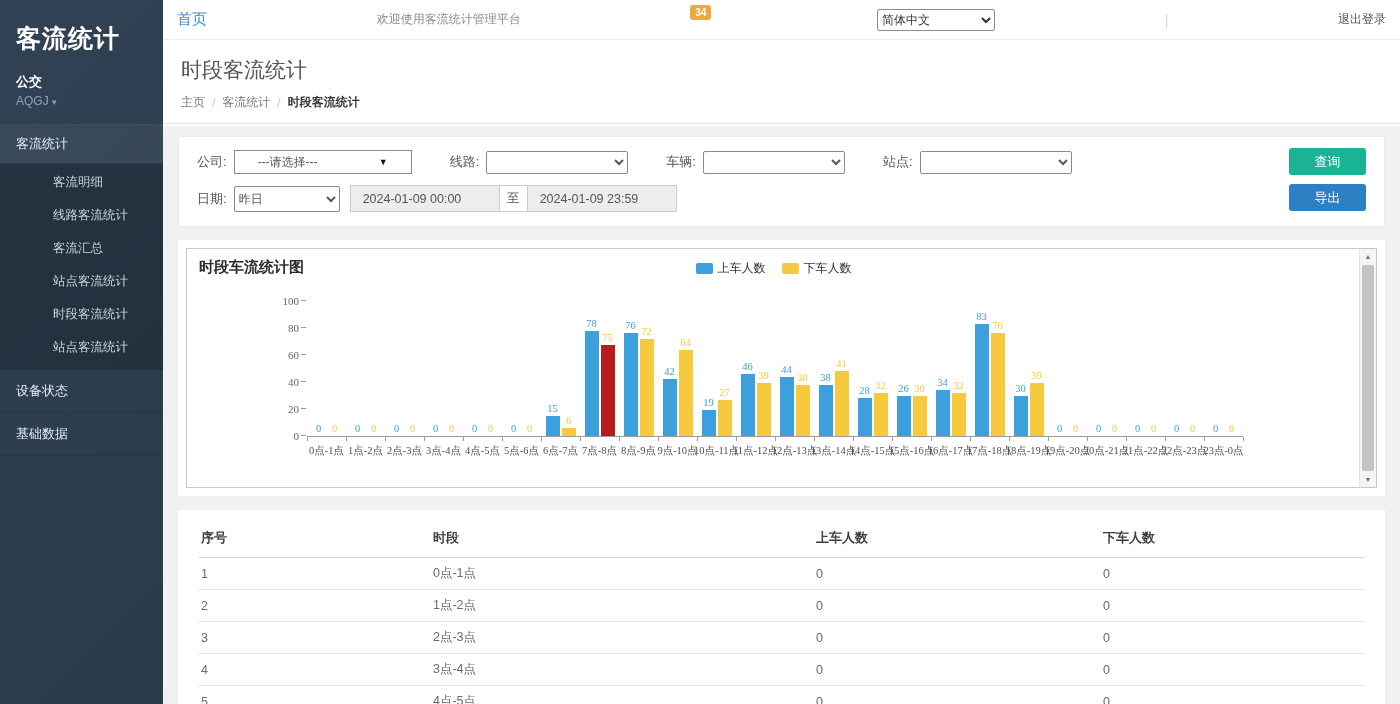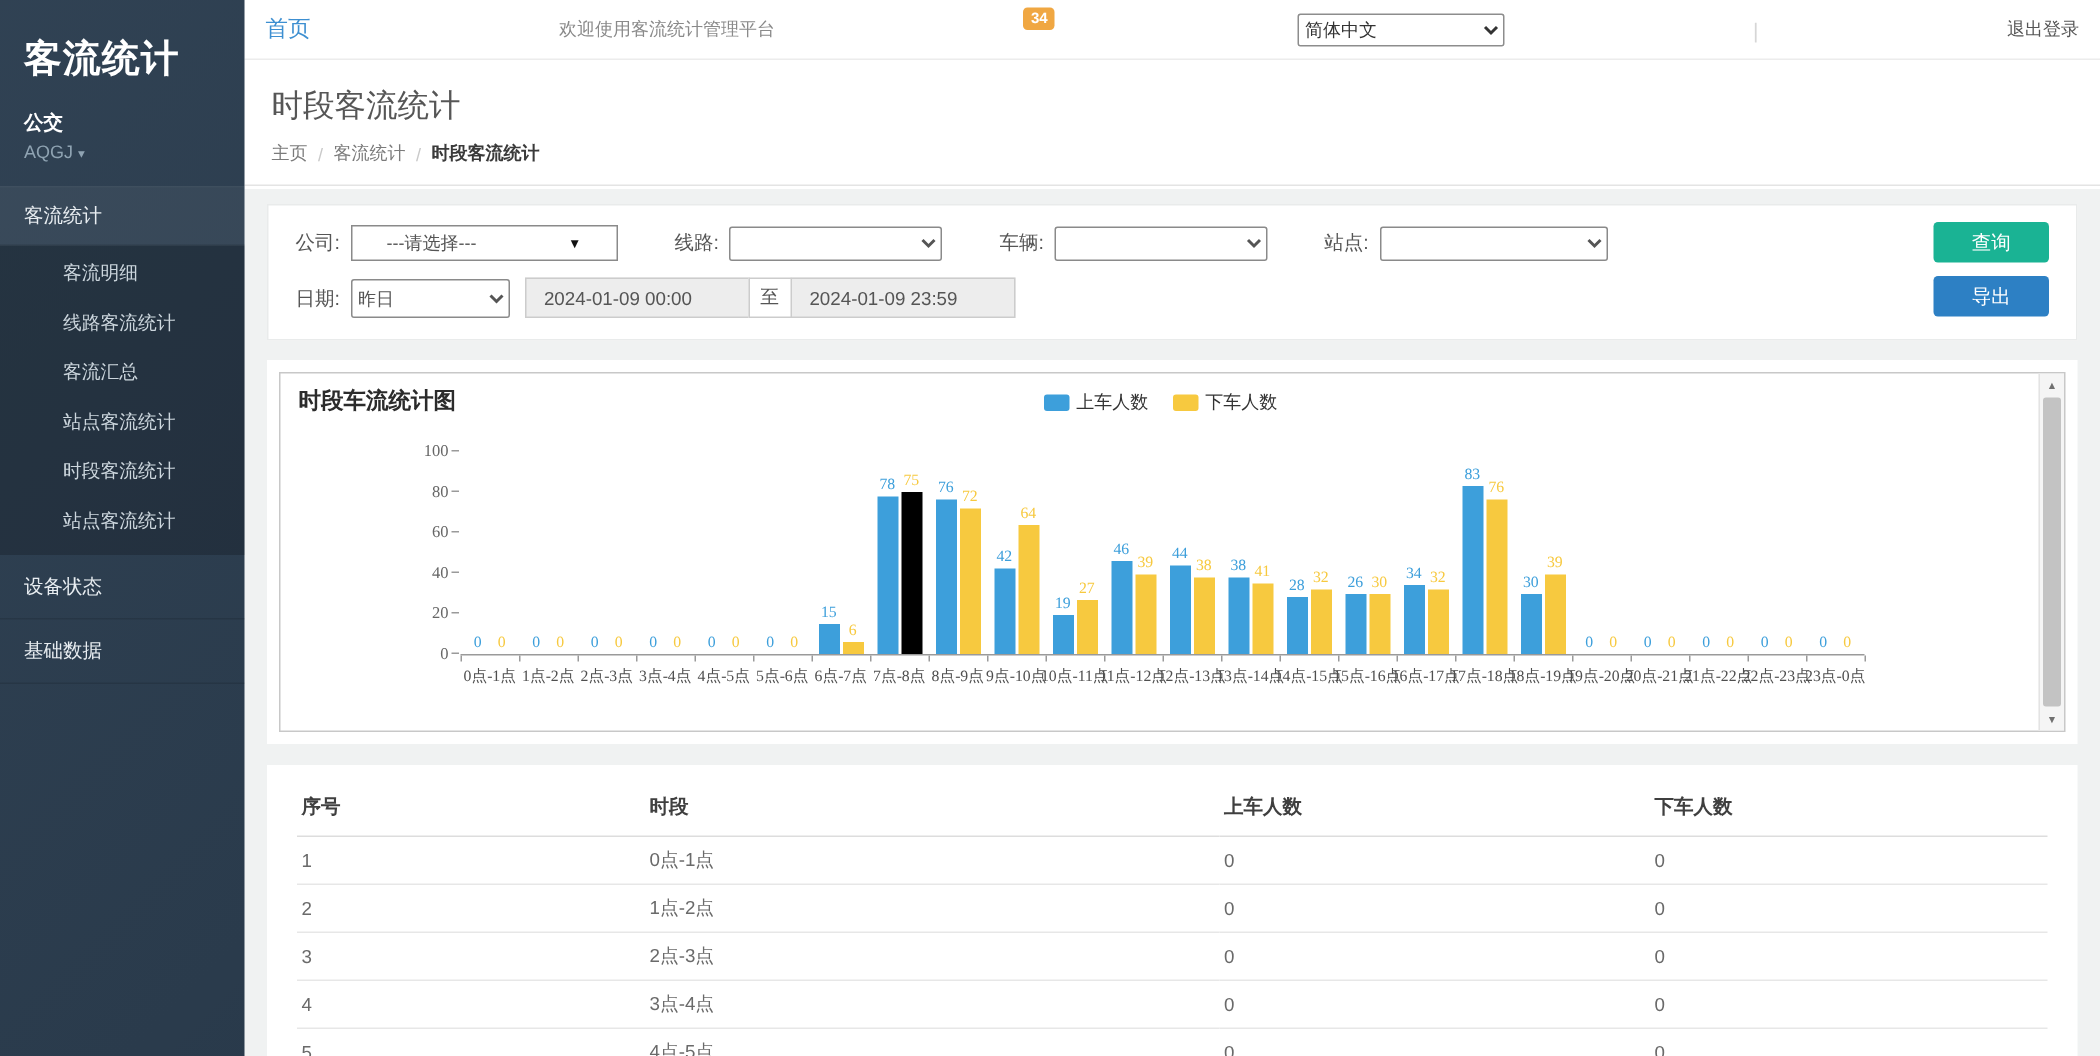--- a/index.html
+++ b/index.html
@@ -12,33 +12,33 @@
     background-image:linear-gradient(135deg, rgba(255,255,255,0.02) 0%, rgba(0,0,0,0.06) 100%); }
   .brand { font-size:25px; font-weight:bold; letter-spacing:1px; padding:22px 16px 16px; color:#fff; }
   .org { font-size:13px; font-weight:bold; padding:2px 16px 0; color:#fff; }
   .user { font-size:12px; padding:3px 16px 16px; color:#8fa3b2; }
   .user .caret { font-size:9px; }
   .menu { border-top:1px solid rgba(255,255,255,0.08); }
   .menu-header { padding:10px 16px; font-size:13px; color:#e8edf1; cursor:pointer;
     border-bottom:1px solid rgba(0,0,0,0.15); }
   .menu-header.open { background:rgba(255,255,255,0.05); }
   .submenu { background:rgba(0,0,0,0.20); padding:2px 0 6px; }
-  .submenu-item { padding:8px 16px 8px 42px; font-size:12.5px; color:#ccd6dd; cursor:pointer; }
+  .submenu-item { padding:8px 16px 8px 53px; font-size:12.5px; color:#ccd6dd; cursor:pointer; }
   .menu-section { padding:12px 16px; font-size:13px; color:#e8edf1; cursor:pointer;
     border-bottom:1px solid rgba(0,0,0,0.12); }
 
   
   .main { position:absolute; left:163px; top:0; right:0; bottom:0; }
   .topbar { height:40px; background:#fff; border-bottom:1px solid #ececec;
     display:flex; align-items:center; justify-content:space-between; gap:12px; padding:0 14px; }
   .home-link { color:#3d8fd1; font-size:15px; cursor:pointer; }
   .welcome { color:#8a8a8a; font-size:12px; }
   .badge { background:#f0a742; color:#fff; font-size:10px; font-weight:bold;
     padding:2px 5px; border-radius:3px; margin-bottom:14px; margin-right:-4px; }
-  .lang-select { width:138px; height:22px; font-size:12px; color:#333;
+  .lang-select { width:118px; height:22px; font-size:12px; color:#333;
     border:1px solid #8d8d8d; background:#fff; border-radius:2px;
     font-family:"Liberation Sans","DejaVu Sans",sans-serif; }
   .topbar-sep { color:#d6d6d6; font-size:14px; }
   .logout { color:#555; font-size:12px; cursor:pointer; }
 
   .heading { background:#fff; padding:16px 18px 12px; border-bottom:1px solid #e4e4e4; }
   .page-title { font-size:21px; font-weight:normal; color:#565656; margin-bottom:10px; }
   .breadcrumb { font-size:12px; color:#7b7b7b; display:flex; gap:7px; align-items:center; }
   .breadcrumb .sep { color:#c9c9c9; }
   .breadcrumb .crumb { cursor:pointer; }
@@ -269,21 +269,21 @@
               </div>
               <div class="bar" style="height: 8.1px; background: rgb(247, 201, 63);">
                 <span class="bar-label" style="color: rgb(247, 201, 63);">6</span>
               </div>
               <div class="xtick"></div>
             </div>
             <div class="slot">
               <div class="bar" style="height: 105.3px; background: rgb(61, 159, 219);">
                 <span class="bar-label" style="color: rgb(61, 159, 219);">78</span>
               </div>
-              <div class="bar" style="height: 108px; background: #000000;">
+              <div class="bar" style="height: 91px; background: #b91c1c;">
                 <span class="bar-label" style="color: rgb(247, 201, 63);">75</span>
               </div>
               <div class="xtick"></div>
             </div>
             <div class="slot">
               <div class="bar" style="height: 102.6px; background: rgb(61, 159, 219);">
                 <span class="bar-label" style="color: rgb(61, 159, 219);">76</span>
               </div>
               <div class="bar" style="height: 97.2px; background: rgb(247, 201, 63);">
                 <span class="bar-label" style="color: rgb(247, 201, 63);">72</span>
@@ -323,21 +323,21 @@
               </div>
               <div class="bar" style="height: 51.3px; background: rgb(247, 201, 63);">
                 <span class="bar-label" style="color: rgb(247, 201, 63);">38</span>
               </div>
               <div class="xtick"></div>
             </div>
             <div class="slot">
               <div class="bar" style="height: 51.3px; background: rgb(61, 159, 219);">
                 <span class="bar-label" style="color: rgb(61, 159, 219);">38</span>
               </div>
-              <div class="bar" style="height: 47px; background: rgb(247, 201, 63); text-align: center;">
+              <div class="bar" style="height: 65px; background: rgb(247, 201, 63); text-align: center;">
                 <span class="bar-label" style="color: rgb(247, 201, 63);">41</span>
               </div>
               <div class="xtick"></div>
             </div>
             <div class="slot">
               <div class="bar" style="height: 37.8px; background: rgb(61, 159, 219);">
                 <span class="bar-label" style="color: rgb(61, 159, 219);">28</span>
               </div>
               <div class="bar" style="height: 43.2px; background: rgb(247, 201, 63);">
                 <span class="bar-label" style="color: rgb(247, 201, 63);">32</span>

